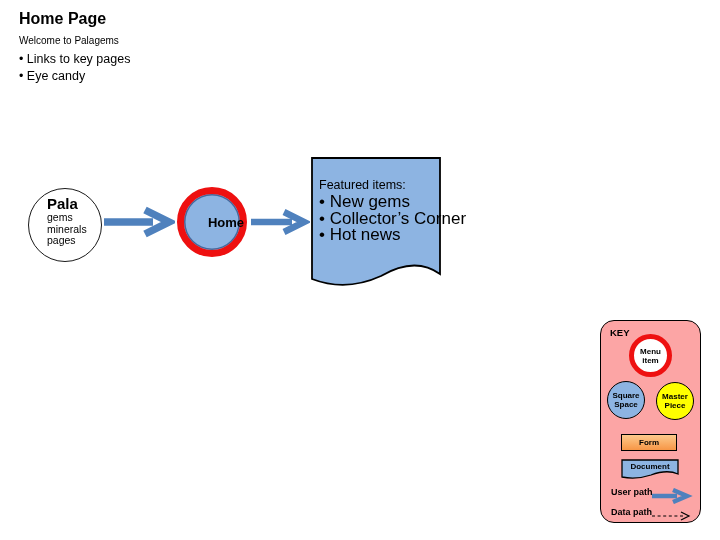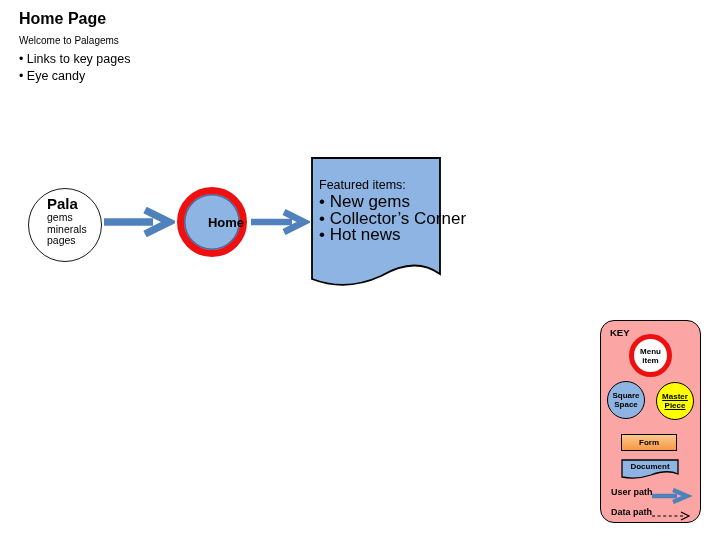--- a/index.html
+++ b/index.html
@@ -43,21 +43,21 @@
     border:1.6px solid #000;border-radius:14px;background:#fca5a5;
   }
   .key-title{position:absolute;left:9px;top:6px;font-size:9.5px;font-weight:bold;}
   .key-circle{
     position:absolute;border-radius:50%;box-sizing:border-box;
     display:flex;align-items:center;justify-content:center;text-align:center;
     font-size:8px;font-weight:bold;line-height:9px;
   }
   .key-menu{left:28px;top:13px;width:43px;height:43px;border:5px solid #ee1010;background:#fff;}
   .key-square{left:6px;top:60px;width:38px;height:38px;border:1.4px solid #000;background:#8db4e2;align-items:center;}
-  .key-master{left:55px;top:61px;width:38px;height:38px;border:1.4px solid #000;background:#ffff00;text-decoration:underline;}
+  .key-master{left:55px;top:61px;width:38px;height:38px;border:1.4px solid #000;background:#ffff00;}
   .key-form{
     position:absolute;left:20px;top:113px;width:56px;height:17px;box-sizing:border-box;
     border:1.3px solid #000;background:linear-gradient(180deg,#fdca8c 0%,#f79646 100%);
     display:flex;align-items:center;justify-content:center;font-size:8px;font-weight:bold;
   }
   .key-doc{position:absolute;left:20px;top:138px;width:58px;height:22px;}
   .key-doc-label{position:absolute;left:0;top:3px;width:58px;text-align:center;font-size:8px;font-weight:bold;}
   .key-row-label{position:absolute;font-size:9px;font-weight:bold;}
   .lbl-user{left:10px;top:166px;}
   .lbl-data{left:10px;top:186px;}

